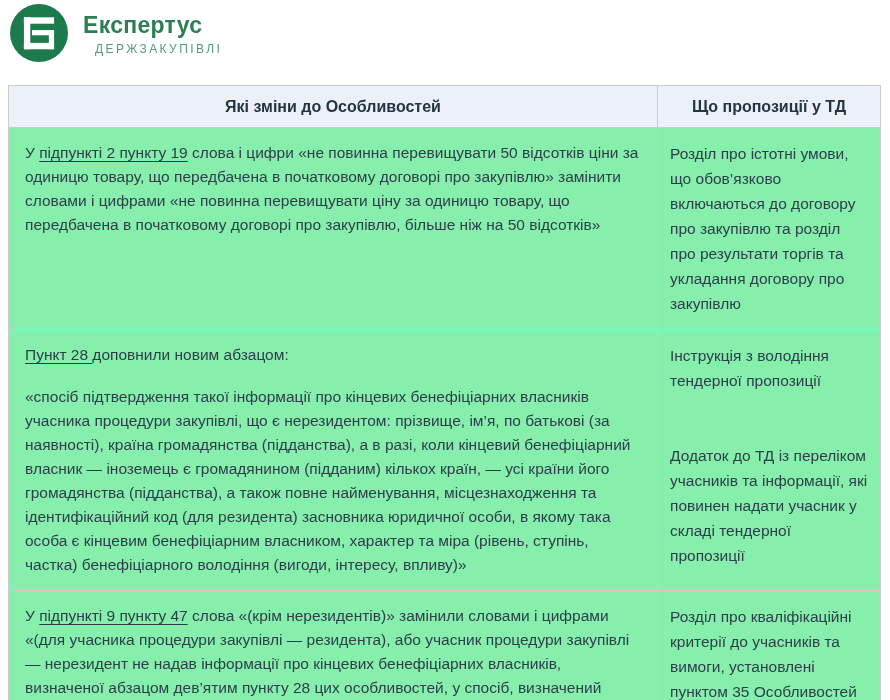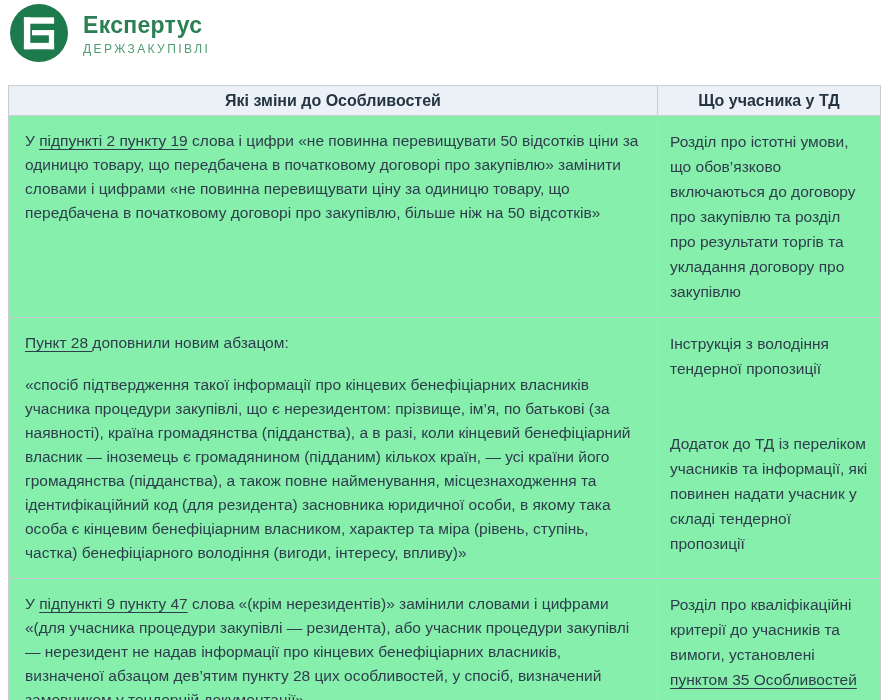--- a/index.html
+++ b/index.html
@@ -19,38 +19,38 @@
     display: flex; align-items: center; gap: 15px;
   }
   .brand-mark { display: inline-block; width: 58px; height: 58px; }
   .brand-text { display: flex; flex-direction: column; }
   .brand-name {
     font-size: 23px; font-weight: 700; color: #2c7f54;
     letter-spacing: 0.3px; line-height: 30px;
   }
   .brand-sub {
     font-size: 12px; font-weight: 500; color: #4f9d74;
-    letter-spacing: 2.4px; margin-top: 2px;
+    letter-spacing: 2.4px; margin-top: 2px; margin-left: 12px;
   }
 
   
   .changes-table {
     position: absolute; left: 8px; top: 85px;
     width: 872px;
     border-collapse: collapse; table-layout: fixed;
   }
   .changes-table col.col-left  { width: 649px; }
   .changes-table col.col-right { width: 223px; }
   .changes-table th, .changes-table td {
     border: 1px solid #c9cdd2;
   }
   .changes-table { border-bottom: 2px solid #a2a7ac; }
   .changes-table th {
     background: #ebf1f6;
-    height: 30px;
+    height: 42px;
     font-size: 16px; font-weight: 700; color: #243442;
     text-align: center; vertical-align: middle;
     padding: 4px 8px;
   }
   .changes-table td {
     vertical-align: top;
     background: #86efac;
   }
   td.cell-left  { padding: 13px 16px; }
   td.cell-right { padding: 13px 12px; }
@@ -95,21 +95,21 @@
   </header>
 
   <table class="changes-table">
     <colgroup>
       <col class="col-left">
       <col class="col-right">
     </colgroup>
     <thead>
       <tr>
         <th>Які зміни до Особливостей</th>
-        <th>Що учасника у ТД</th>
+        <th>Що пропозиції у ТД</th>
       </tr>
     </thead>
     <tbody>
       <tr class="r1">
         <td class="cell-left">
           <p><span>У </span><span class="link">підпункті 2 пункту 19</span><span> слова і цифри «не повинна перевищувати 50 відсотків ціни за одиницю товару, що передбачена в початковому договорі про закупівлю» замінити словами і цифрами «не повинна перевищувати ціну за одиницю товару, що передбачена в початковому договорі про закупівлю, більше ніж на 50 відсотків»</span></p>
         </td>
         <td class="cell-right">
           <p><span>Розділ про істотні умови, що обов’язково включаються до договору про закупівлю та розділ про результати торгів та укладання договору про закупівлю</span></p>
         </td>

